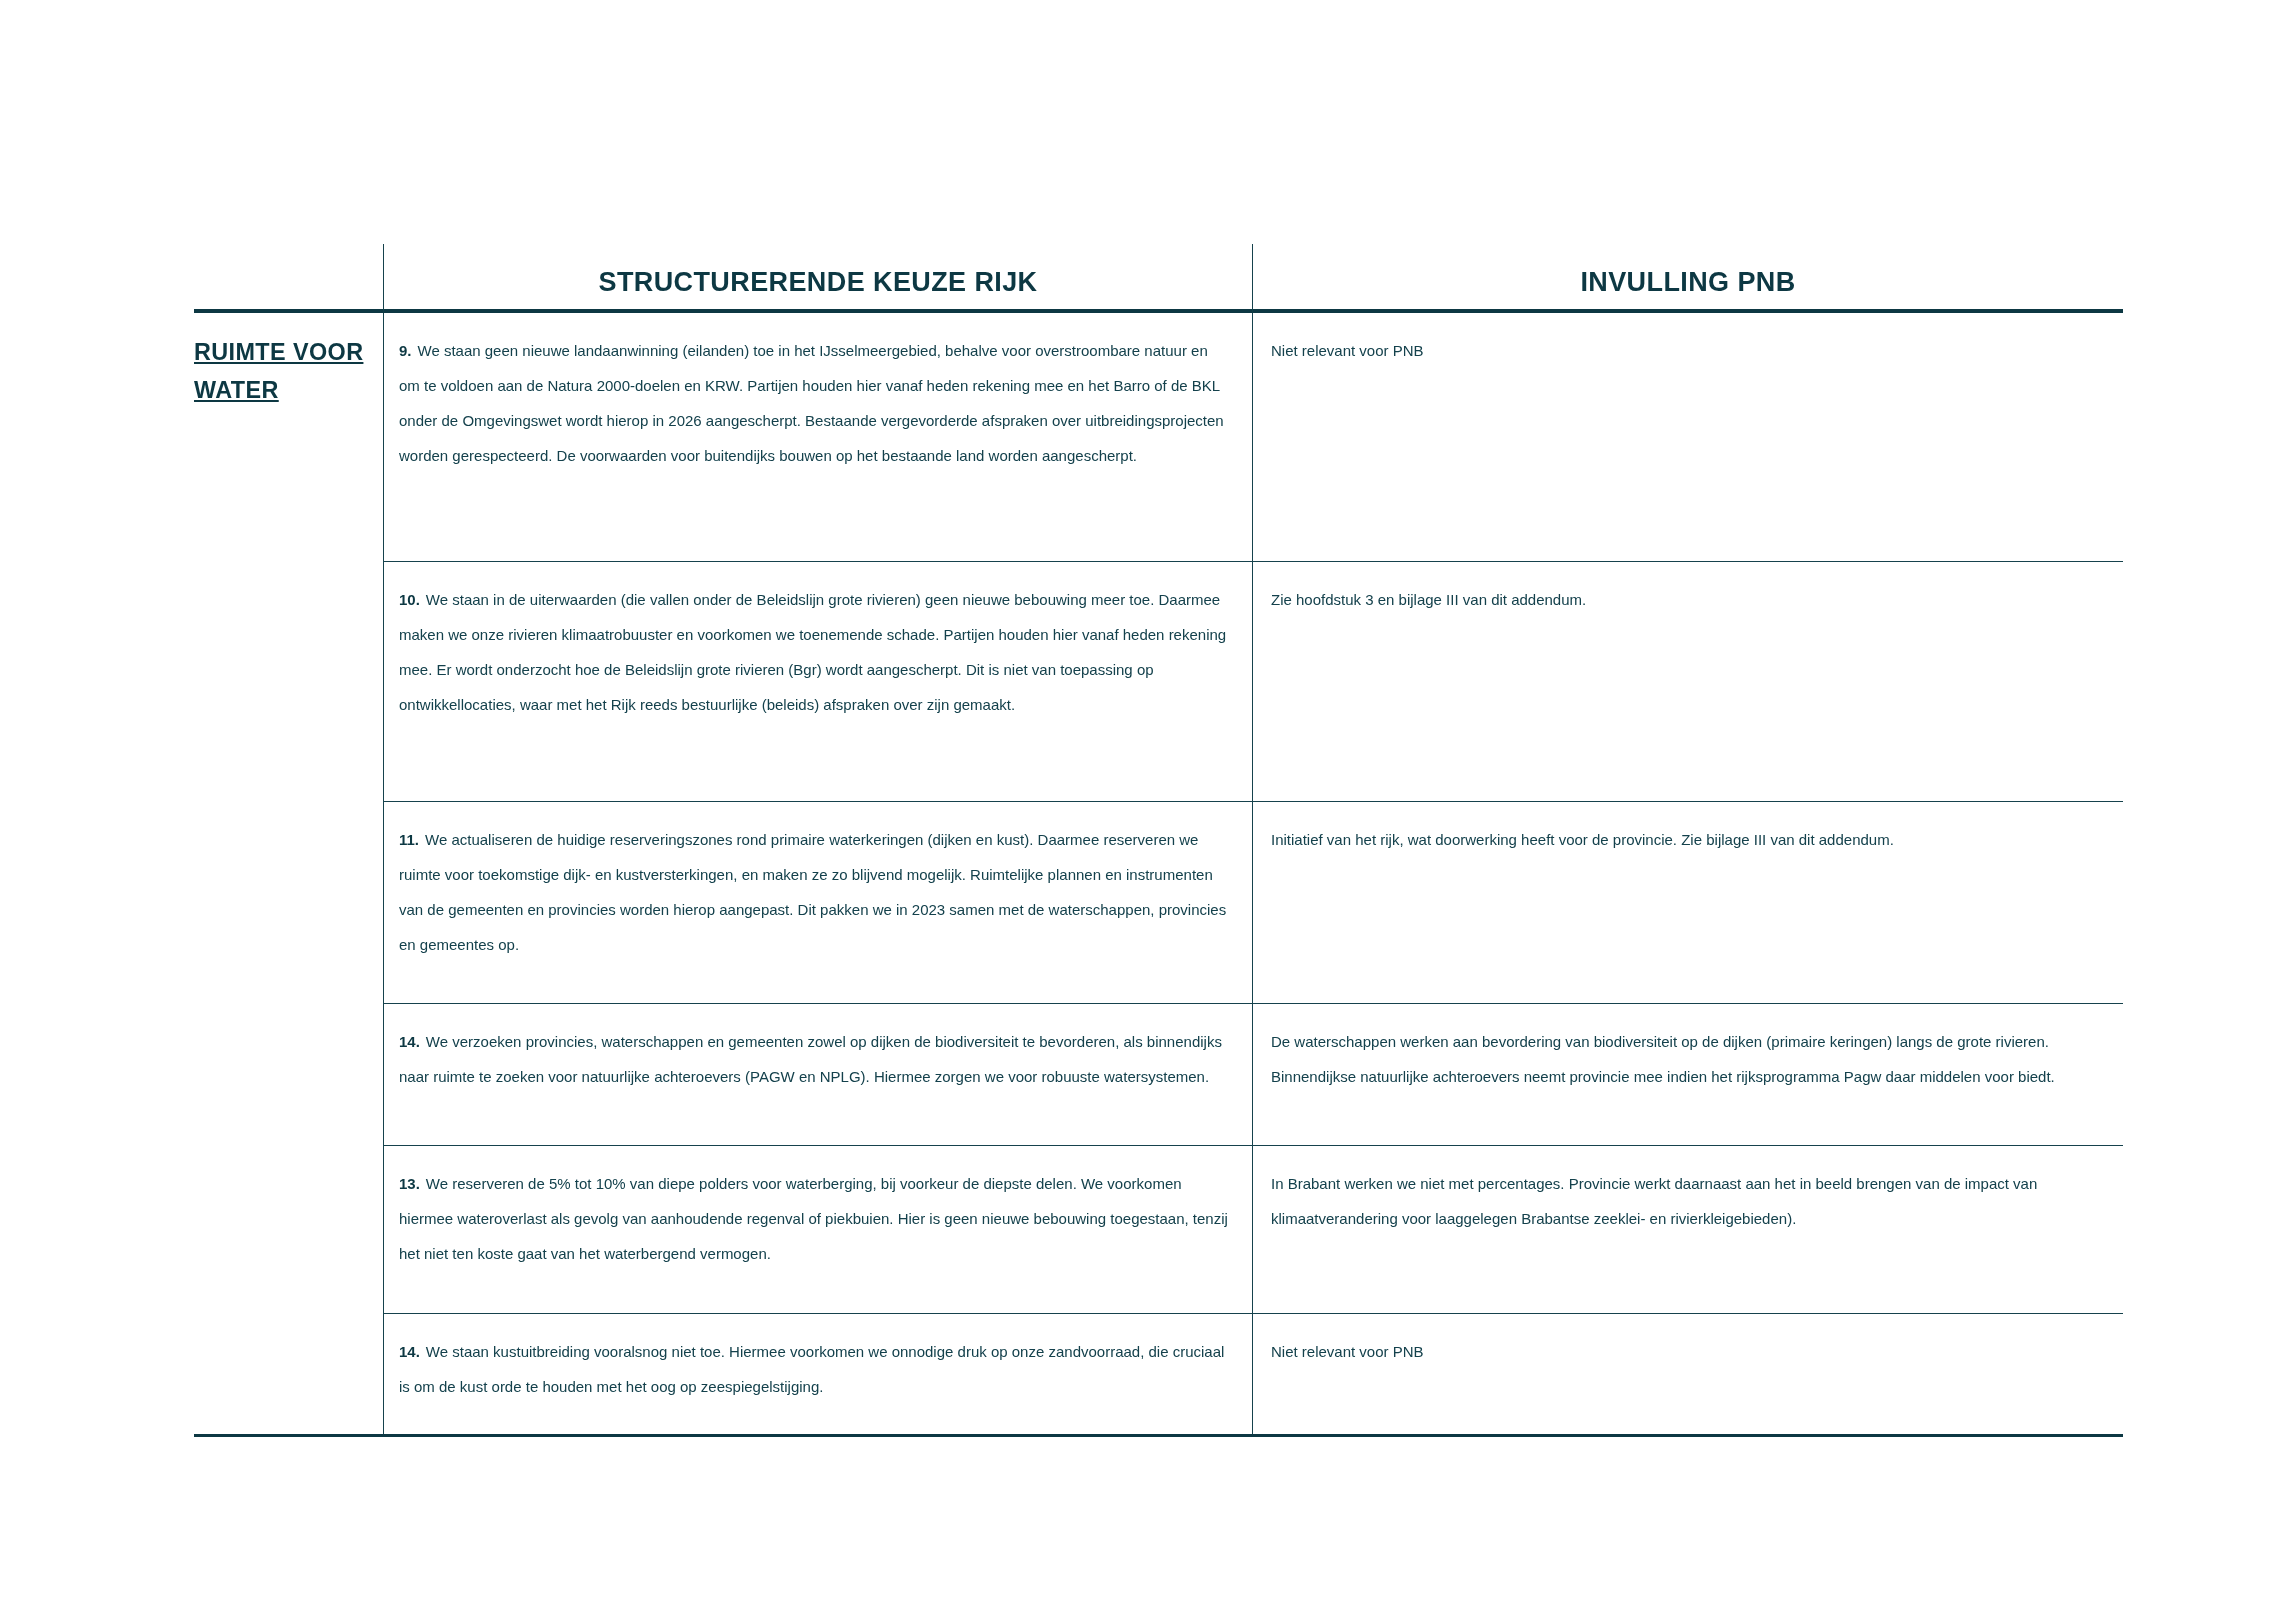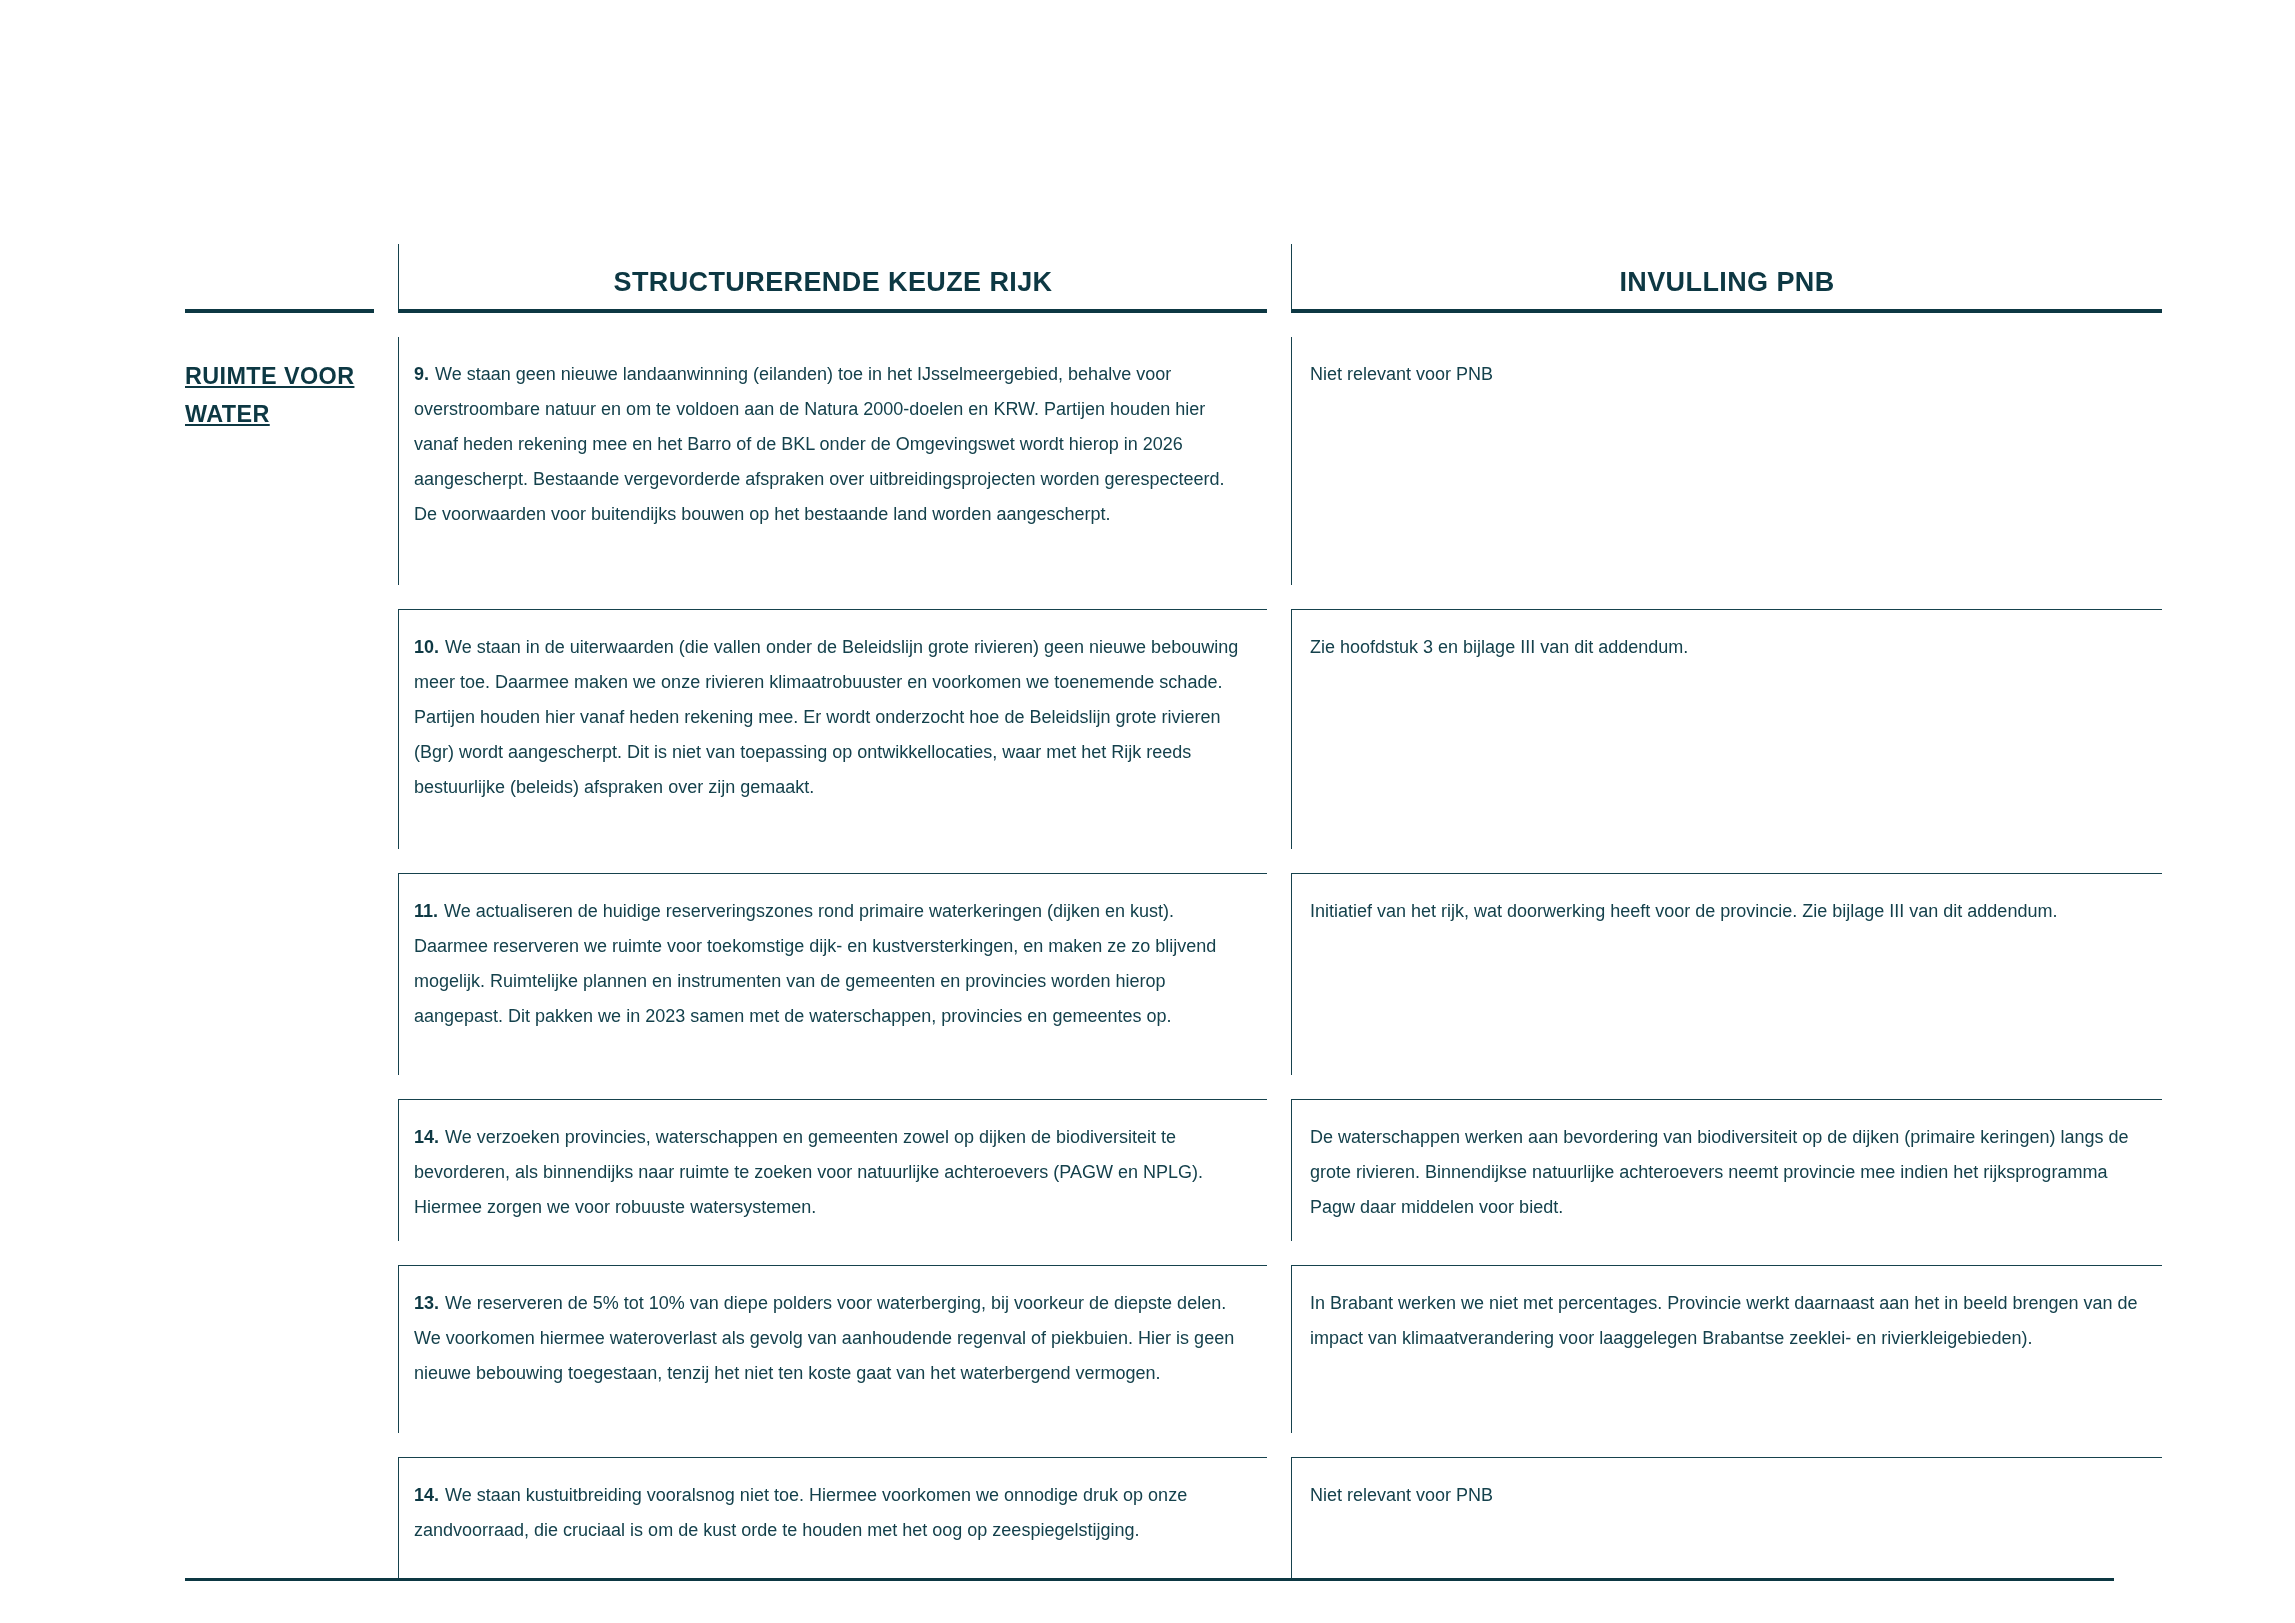--- a/index.html
+++ b/index.html
@@ -15,54 +15,53 @@
     position:relative;
     width:2295px;
     height:1623px;
     background:var(--page-bg);
     font-family:"Liberation Sans", sans-serif;
     color:var(--ink);
     overflow:hidden;
   }
   .doc-table{
     position:absolute;
-    left:185px;
+    left:194px;
     top:244px;
     width:1929px;
     display:grid;
     grid-template-columns:189px 869px 871px;
     grid-template-rows:
       minmax(69px,auto)
       minmax(248px,auto)
       minmax(240px,auto)
       minmax(202px,auto)
       minmax(142px,auto)
       minmax(168px,auto)
       minmax(121px,auto);
     border-bottom:3.8px solid var(--accent);
-    gap:24px;
   }
   .cell{min-width:0;}
   .c1,.c2{border-left:1.5px solid var(--line);}
   .head{
     display:flex;
     align-items:flex-end;
     justify-content:center;
     padding-bottom:10.6px;
     border-bottom:4.5px solid var(--accent);
     font-weight:bold;
     font-size:27px;
     letter-spacing:0.4px;
     color:var(--ink-bold);
     white-space:nowrap;
   }
   .head-label{border-bottom:4.5px solid var(--accent);}
   .body-cell{
     padding:19.6px 22.7px 9px 15px;
-    font-size:18px;
+    font-size:15px;
     line-height:35px;
   }
   .c2.body-cell{padding-left:18px;}
   .rownum{
     font-weight:bold;
     color:var(--ink-bold);
     margin-right:6px;
   }
   .sep{border-top:1.5px solid var(--line);}
   .group-label{

